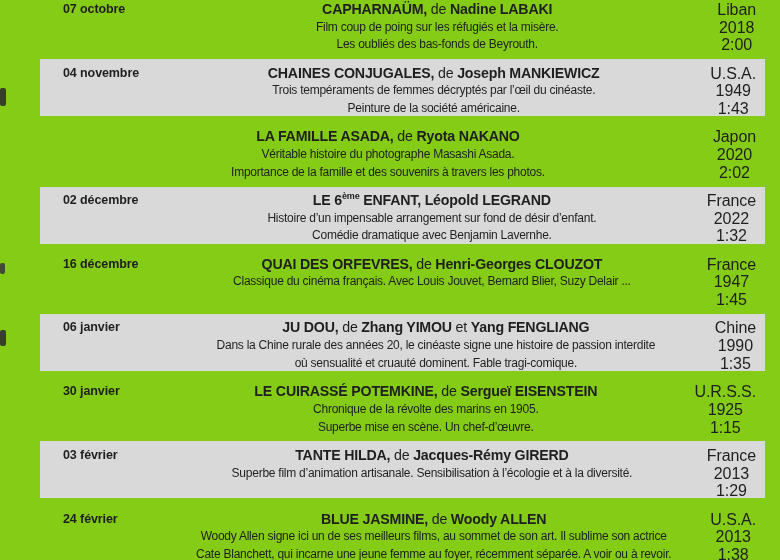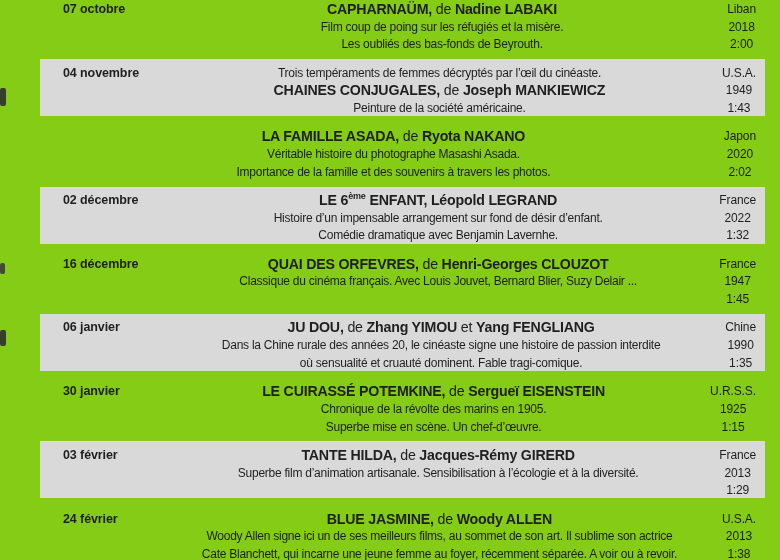--- a/index.html
+++ b/index.html
@@ -79,21 +79,21 @@
   .title sup {
     font-size: 9px;
     line-height: 0;
     margin-top: 24px;
   }
   .desc {
     font-size: 12px;
     letter-spacing: -0.25px;
   }
   .right .line {
-    font-size: 12px;
+    font-size: 16px;
     letter-spacing: -0.1px;
   }
   .artifact {
     position: absolute;
     border-radius: 2px;
     filter: blur(0.7px);
     opacity: 0.9;
   }
 </style>
 </head>
@@ -120,22 +120,22 @@
         <div class="line">2018</div>
         <div class="line">2:00</div>
       </div>
     </div>
   </div>
 
   <div class="row shaded">
     <div class="row-content">
       <div class="date">04 novembre</div>
       <div class="main">
+        <div class="line title"><span class="b">CHAINES CONJUGALES,</span><span class="reg"> de </span><span class="b">Joseph MANKIEWICZ</span></div>
         <div class="line desc">Trois tempéraments de femmes décryptés par l’œil du cinéaste.</div>
-        <div class="line title"><span class="b">CHAINES CONJUGALES,</span><span class="reg"> de </span><span class="b">Joseph MANKIEWICZ</span></div>
         <div class="line desc">Peinture de la société américaine.</div>
       </div>
       <div class="right">
         <div class="line">U.S.A.</div>
         <div class="line">1949</div>
         <div class="line">1:43</div>
       </div>
     </div>
   </div>
 

